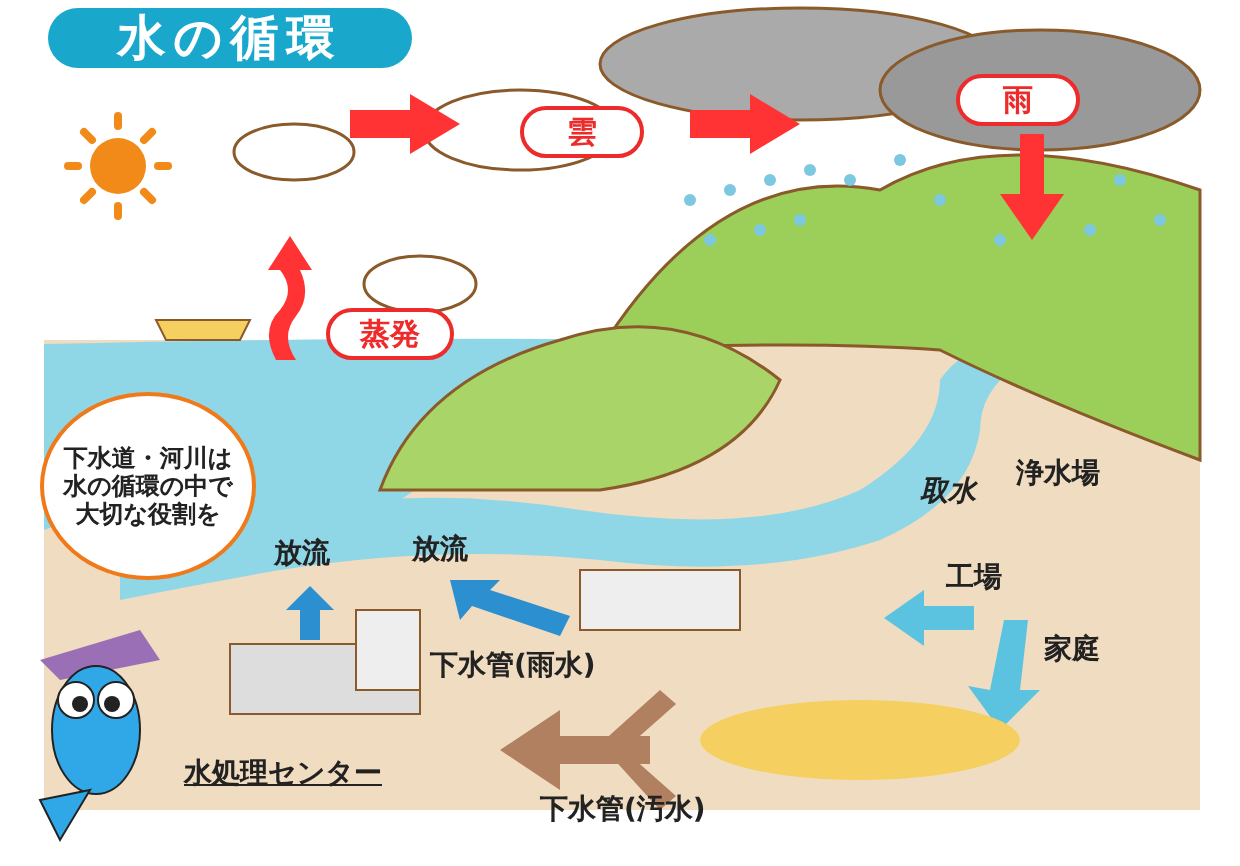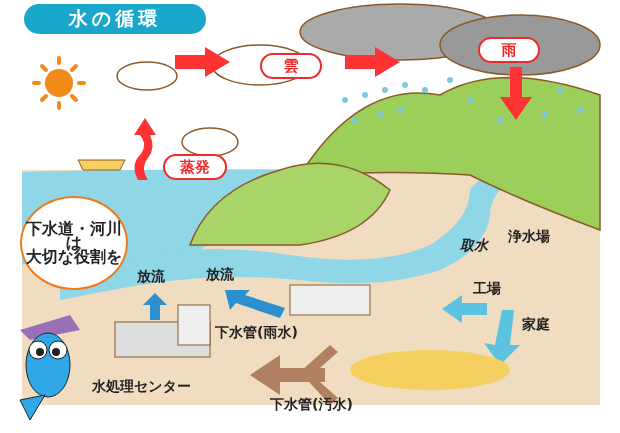--- a/index.html
+++ b/index.html
@@ -1,21 +1,21 @@
 <!DOCTYPE html>
 <html><head>
 <meta charset="utf-8">
 <style>
   html,body{margin:0;padding:0;background:#fff;}
   body{width:620px;height:433px;position:relative;overflow:hidden;font-family:"DejaVu Sans","Liberation Sans",sans-serif;}
   .abs{position:absolute;}
-  .title-pill{left:24px;top:4px;width:182px;height:30px;border-radius:16px;background:#1aa7cc;color:#fff;font-weight:bold;font-size:19px;letter-spacing:4px;display:flex;align-items:center;justify-content:center;}
+  .title-pill{left:24px;top:4px;width:182px;height:30px;border-radius:16px;background:#1aa7cc;color:#fff;font-weight:bold;font-size:24px;letter-spacing:4px;display:flex;align-items:center;justify-content:center;}
   .label-pill{background:#fff;border:2px solid #ee2b2b;border-radius:14px;color:#ee2b2b;font-weight:bold;font-size:15px;display:flex;align-items:center;justify-content:center;}
   .map-label{font-size:14px;font-weight:bold;color:#222;white-space:nowrap;}
-  .bubble{left:20px;top:196px;width:104px;height:90px;border:2px solid #f07a1a;border-radius:50%;background:#fff;font-size:16px;font-weight:bold;line-height:14px;text-align:center;display:flex;align-items:center;justify-content:center;color:#222;}
+  .bubble{left:20px;top:196px;width:104px;height:90px;border:2px solid #f07a1a;border-radius:50%;background:#fff;font-size:12px;font-weight:bold;line-height:14px;text-align:center;display:flex;align-items:center;justify-content:center;color:#222;}
   svg{position:absolute;left:0;top:0;}
 </style>
 </head>
 <body>
 
 <svg width="620" height="433" viewBox="0 0 620 433">
 
   <rect x="22" y="170" width="578" height="235" fill="#f0dcc0"></rect>
 
   <path d="M22 172 Q200 168 330 170 L330 200 Q250 215 200 250 Q160 270 120 260 Q60 250 22 265 Z" fill="#8fd6e6"></path>
@@ -114,20 +114,21 @@
 <div class="abs label-pill" style="left:163px;top:110px;width:60px;height:22px;margin-top:44px;">蒸発</div>
 
 <div class="abs map-label" style="left:460px;top:237px;font-style:italic;">取水</div>
 <div class="abs map-label" style="left:508px;top:228px;">浄水場</div>
 <div class="abs map-label" style="left:446px;top:280px;margin-left:27px;">工場</div>
 <div class="abs map-label" style="left:522px;top:316px;">家庭</div>
 <div class="abs map-label" style="left:215px;top:324px;">下水管(雨水)</div>
 <div class="abs map-label" style="left:238px;top:396px;margin-left:32px;">下水管(汚水)</div>
 <div class="abs map-label" style="left:137px;top:268px;">放流</div>
 <div class="abs map-label" style="left:206px;top:266px;">放流</div>
-<div class="abs map-label" style="left:92px;top:378px;">水処理センター</div>
+<div class="abs map-label" style="left:92px;top:378px;text-decoration:underline;">水処理センター</div>
 
 <div class="abs bubble">
   <div>
     <div>下水道・河川は</div>
+    <div>水の循環の中で</div>
     <div>大切な役割を</div>
   </div>
 </div>
 
 </body></html>

